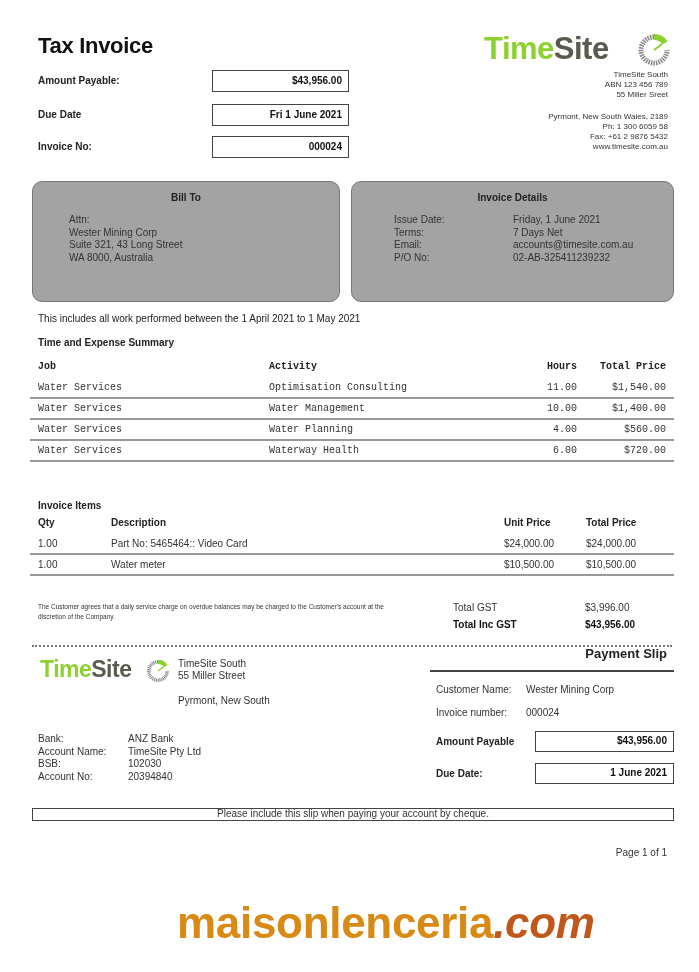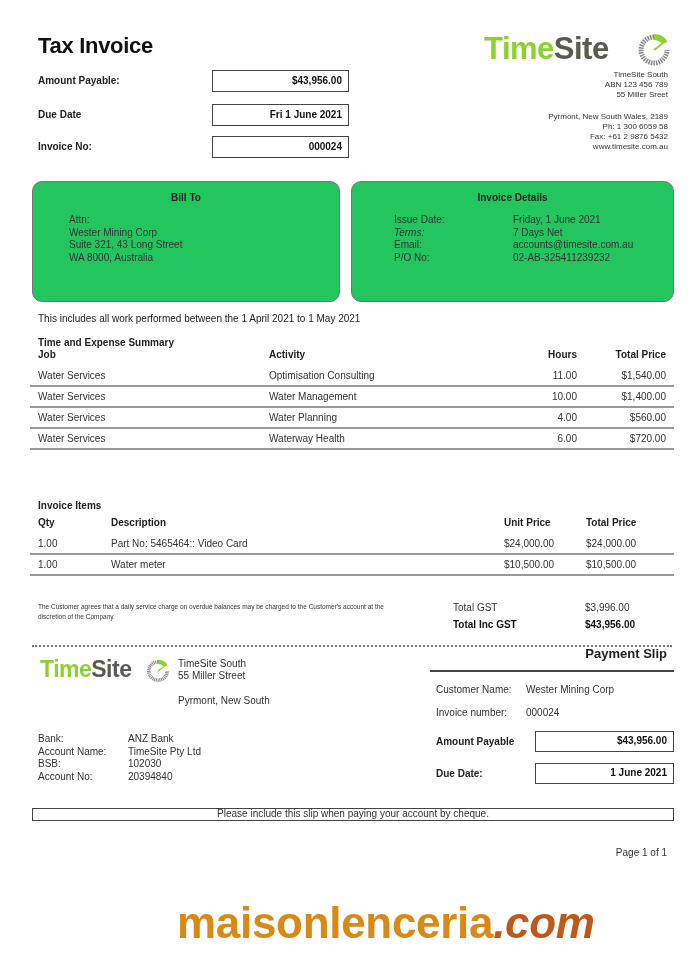--- a/index.html
+++ b/index.html
@@ -9,21 +9,21 @@
 
   .title { left: 38px; top: 33px; font-size: 22px; font-weight: bold; color: #111; letter-spacing: -0.3px; }
   .lbl { font-size: 10px; font-weight: bold; color: #222; }
   .valbox { border: 1.5px solid #444; height: 22px; width: 137px; left: 212px; text-align: right; padding-right: 6px; line-height: 19px; font-size: 10px; font-weight: bold; color: #111; }
 
   .logo { font-size: 31px; font-weight: bold; letter-spacing: -0.5px; line-height: 1; }
   .logo .time { color: #8bd22e; }
   .logo .site { color: #5a5a50; }
   .company { right: 31px; text-align: right; font-size: 8px; color: #333; line-height: 10px; }
 
-  .box { border: 1.5px solid #777; border-radius: 10px; background: #22c55e; }
+  .box { border: 1.5px solid #777; border-radius: 10px; background: #a3a3a3; }
   .box-title { text-align: center; font-weight: bold; font-size: 10px; color: #222; margin-top: 10px; }
   .addr { font-size: 10px; line-height: 12.5px; color: #333; }
 
   .note { left: 38px; top: 313px; font-size: 10px; color: #222; }
   .sec-title { font-size: 10px; font-weight: bold; color: #222; }
 
   table { border-collapse: collapse; position: absolute; font-size: 10px; color: #333; }
   th { font-weight: bold; color: #222; text-align: left; height: 21px; padding: 0 8px; }
   td { height: 21px; padding: 0 8px; border-bottom: 2px solid #999; }
   .r { text-align: right; }
@@ -95,30 +95,30 @@
     <div>Wester Mining Corp</div>
     <div>Suite 321, 43 Long Street</div>
     <div>WA 8000, Australia</div>
   </div>
 </div>
 
 <div class="abs box" style="left:351px;top:181px;width:323px;height:121px;">
   <div class="box-title">Invoice Details</div>
   <div class="addr" style="margin-left:42px;margin-top:11px;">
     <div><span style="display:inline-block;width:119px;">Issue Date:</span><span>Friday, 1 June 2021</span></div>
-    <div><span style="display:inline-block;width:119px;font-style:italic;">Terms:</span><span>7 Days Net</span></div>
+    <div><span style="display:inline-block;width:119px;">Terms:</span><span>7 Days Net</span></div>
     <div><span style="display:inline-block;width:119px;">Email:</span><span>accounts@timesite.com.au</span></div>
     <div><span style="display:inline-block;width:119px;">P/O No:</span><span>02-AB-325411239232</span></div>
   </div>
 </div>
 
 <div class="abs note">This includes all work performed between the 1 April 2021 to 1 May 2021</div>
 <div class="abs sec-title" style="left:38px;top:337px;">Time and Expense Summary</div>
 
-<table style="left:30px;top:344px;width:644px;">
+<table style="left:30px;top:356px;width:644px;font-family:Liberation Mono, monospace;">
   <thead>
     <tr>
       <th style="width:231px;">Job</th>
       <th style="width:240px;">Activity</th>
       <th class="r" style="width:84px;">Hours</th>
       <th class="r">Total Price</th>
     </tr>
   </thead>
   <tbody>
     <tr>

